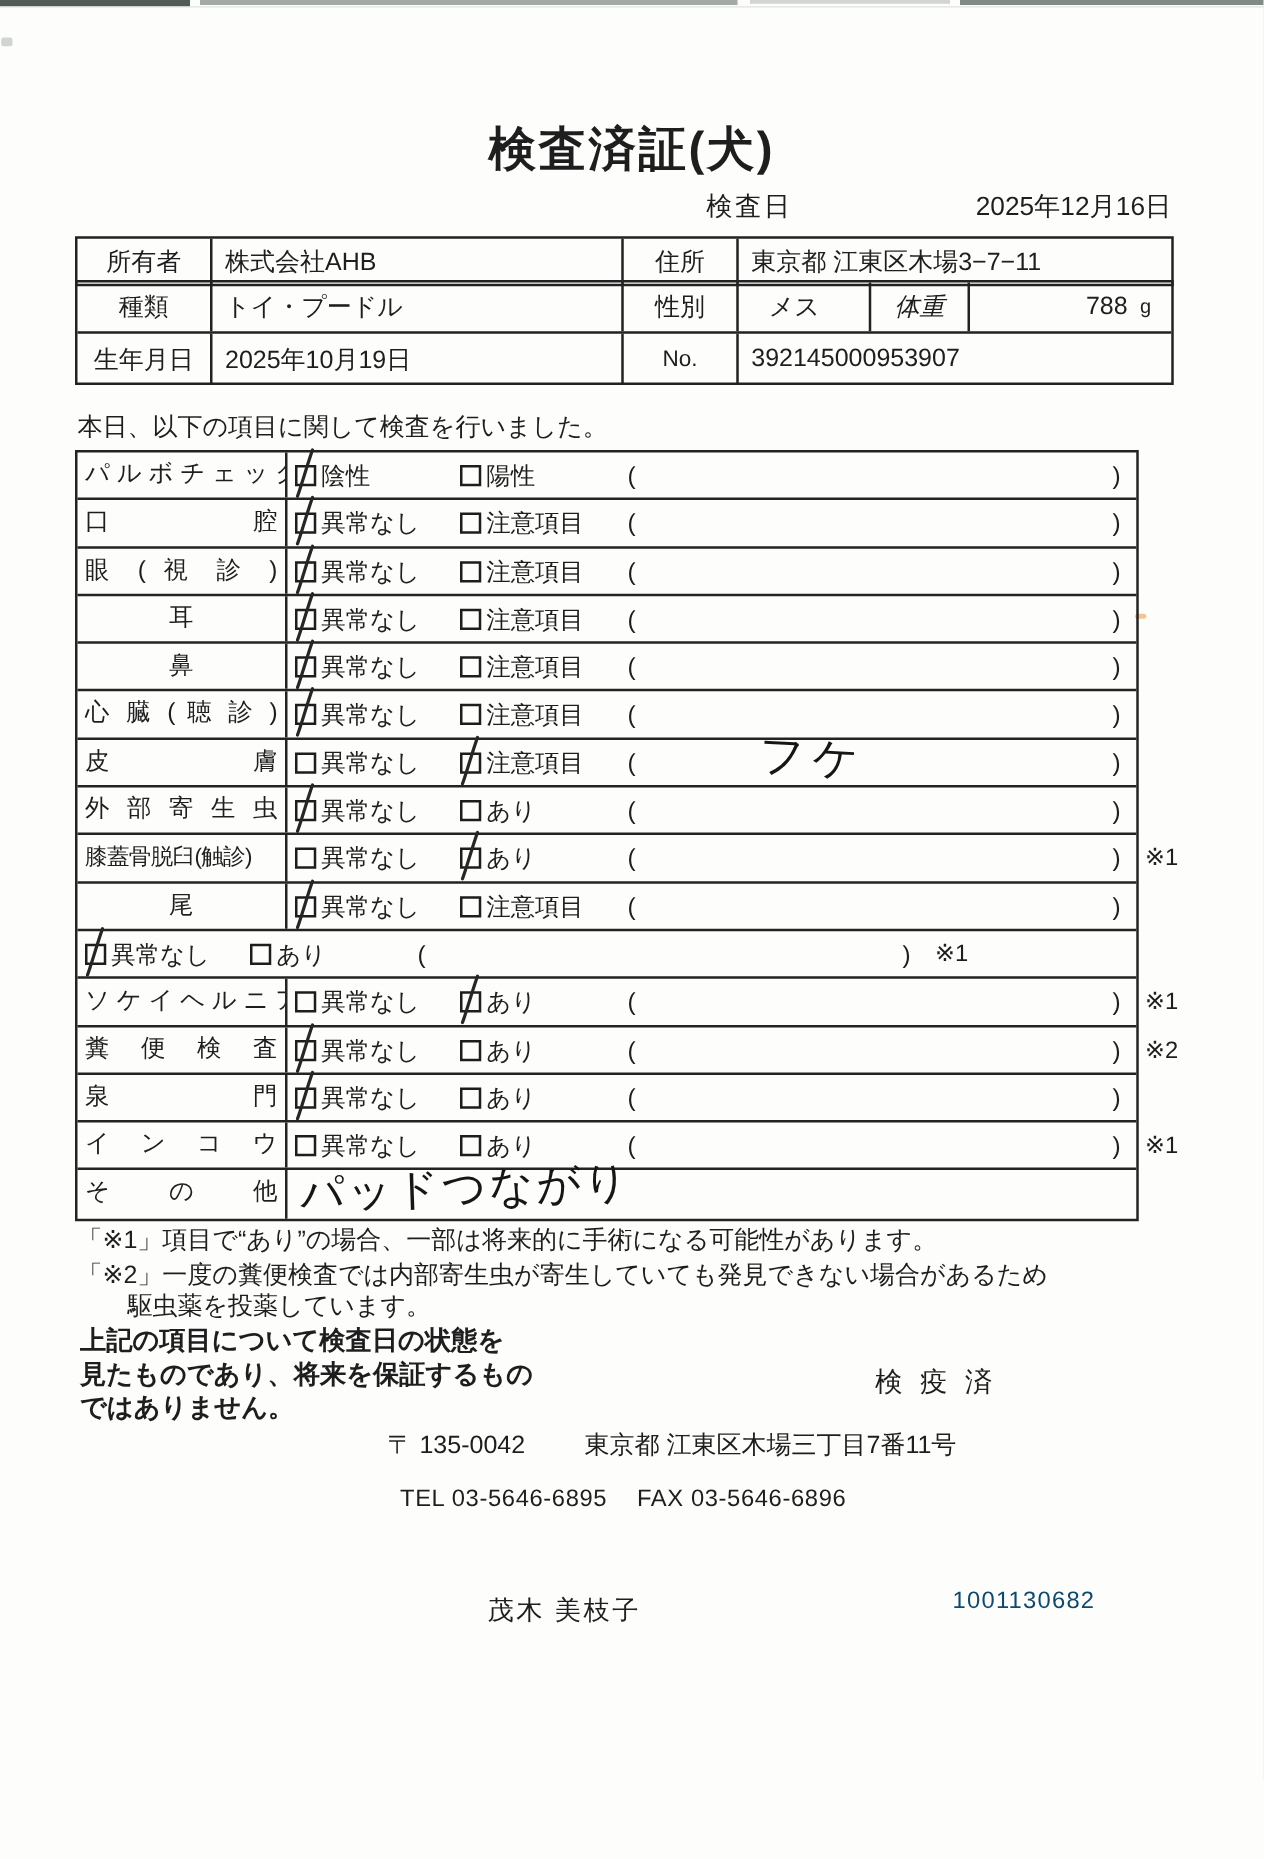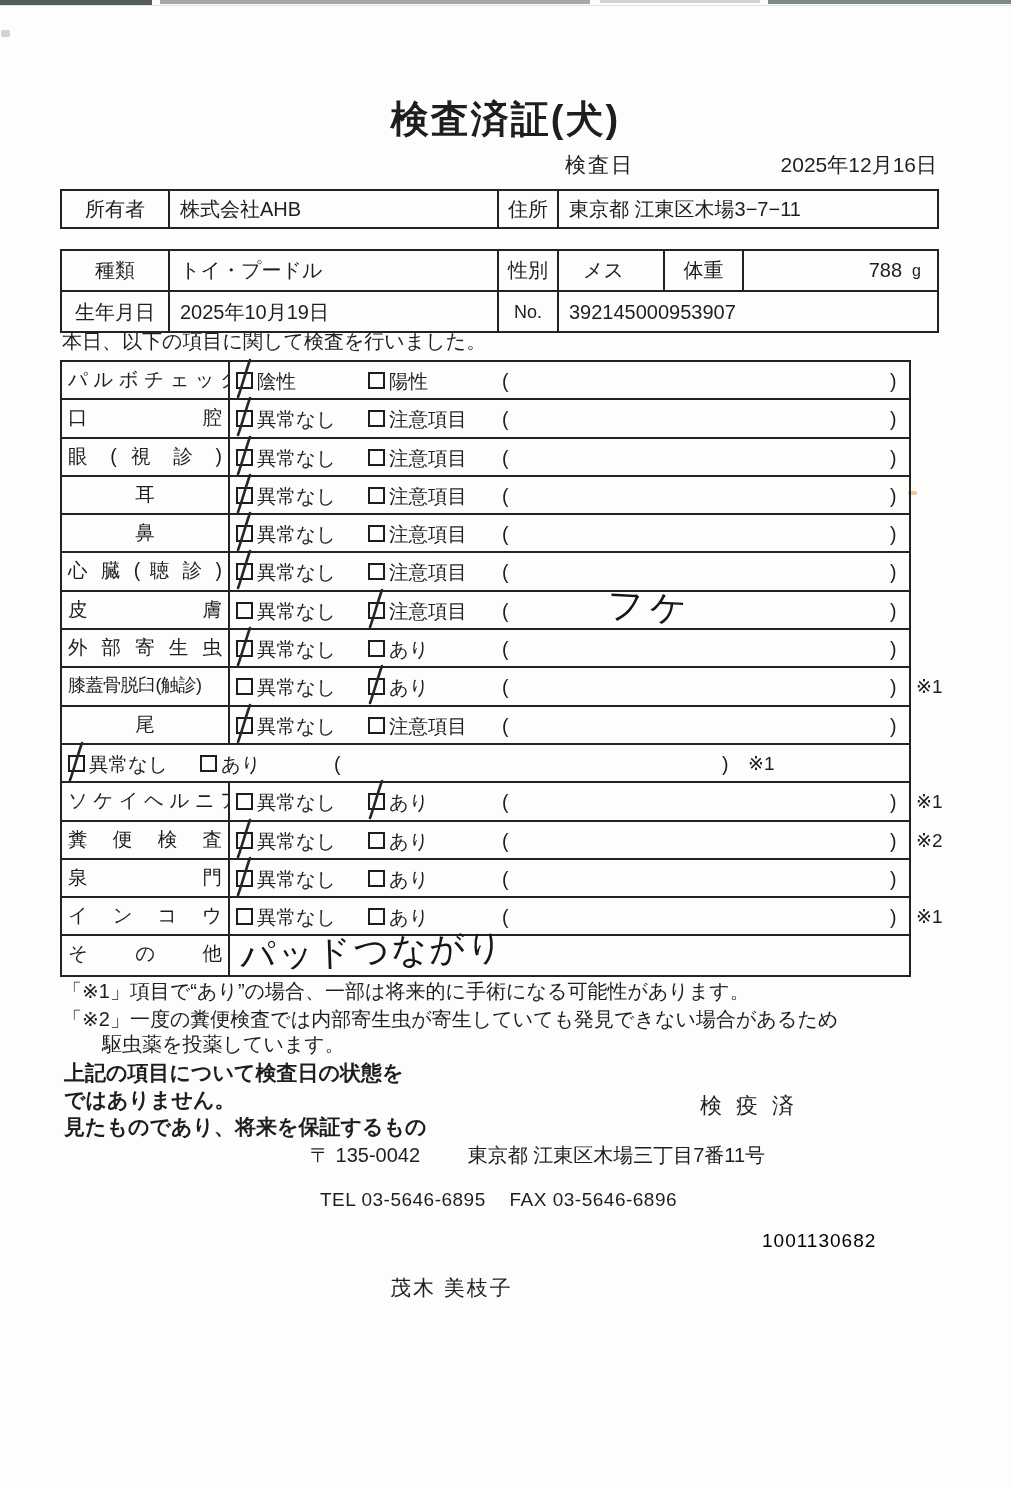--- a/index.html
+++ b/index.html
@@ -23,27 +23,27 @@
   .exam-label{left:565px;top:151px;font-size:21px;font-weight:500;letter-spacing:2px;}
   .exam-date{left:0;top:151px;width:937px;text-align:right;font-size:21px;font-weight:500;}
   
   .tbl{position:absolute;border:2px solid #222;box-sizing:border-box;background:transparent;text-align:center;}
   .trow{display:flex;box-sizing:border-box;}
   .cell{box-sizing:border-box;font-size:20px;display:flex;align-items:center;}
   .cell.lab{justify-content:center;font-weight:500;}
   .br{border-right:2px solid #222;}
   .bb{border-bottom:2px solid #222;}
   .t1{left:60px;top:189px;width:879px;height:40px;}
-  .t2{left:60px;top:249px;width:879px;height:84px;}
+  .t2{left:60px;top:224px;width:879px;height:84px;}
   .t2 .trow{height:41px;}
   .w-lab1{width:108px;}
   .w-val1{width:329px;padding-left:10px;}
-  .w-lab2{width:60px;}
+  .w-lab2{width:92px;}
   .w-sex{width:106px;padding-left:24px;}
-  .w-wlab{width:79px;}
+  .w-wlab{width:79px;font-style:italic;}
   .w-weight{flex:1;justify-content:flex-end;padding-right:16px;}
   .w-rest{flex:1;padding-left:10px;}
   .unit{font-size:16px;margin-left:10px;}
   .no-lab{font-size:18px;}
   
   .intro{left:62px;top:328px;font-size:20px;font-weight:500;}
   
   .itable{left:60px;top:360px;width:851px;border:2px solid #232323;box-sizing:border-box;}
   .irow{display:flex;height:38.3px;box-sizing:border-box;border-bottom:2px solid #232323;}
   .irow:last-child{border-bottom:none;}
@@ -79,21 +79,21 @@
   .note2a{left:62px;top:1006px;font-size:20px;font-weight:500;}
   .note2b{left:102px;top:1031px;font-size:20px;font-weight:500;}
   .stmt{left:64px;top:1059px;font-size:21px;font-weight:600;line-height:27px;}
   .stamp{left:700px;top:1091px;font-size:22px;font-weight:500;letter-spacing:14px;}
   .postal-row{left:310px;top:1142px;font-size:20px;}
   .postal-row .gap{margin-left:42px;}
   .tel-row{left:320px;top:1189px;font-size:19px;letter-spacing:0.5px;}
   .tel-row .gap{margin-left:18px;}
   .clinic{left:322px;top:1237px;font-size:26px;font-weight:500;letter-spacing:1px;}
   .vet{left:390px;top:1274px;font-size:21px;font-weight:500;letter-spacing:2px;}
-  .docnum{left:762px;top:1230px;font-size:19px;letter-spacing:1px;color:#000000;}
+  .docnum{left:762px;top:1270px;font-size:19px;letter-spacing:1px;color:#0c4a6e;}
 </style>
 </head>
 <body>
 
 <div class="page">
 
   <div class="artifact a-top1"></div>
   <div class="artifact a-top2"></div>
   <div class="artifact a-top3"></div>
   <div class="artifact a-top4"></div>
@@ -460,22 +460,22 @@
       </div>
     </div>
   </div>
 
   <div class="abs note1">「※1」項目で“あり”の場合、一部は将来的に手術になる可能性があります。</div>
   <div class="abs note2a">「※2」一度の糞便検査では内部寄生虫が寄生していても発見できない場合があるため</div>
   <div class="abs note2b">駆虫薬を投薬しています。</div>
 
   <div class="abs stmt">
     <div>上記の項目について検査日の状態を</div>
+    <div>見たものであり、将来を保証するもの</div>
     <div>ではありません。</div>
-    <div>見たものであり、将来を保証するもの</div>
   </div>
 
   <div class="abs stamp">検疫済</div>
 
   <div class="abs postal-row">
     <span>〒 135-0042</span>
     <span class="gap">東京都 江東区木場三丁目7番11号</span>
   </div>
   <div class="abs tel-row">
     <span>TEL 03-5646-6895</span>

